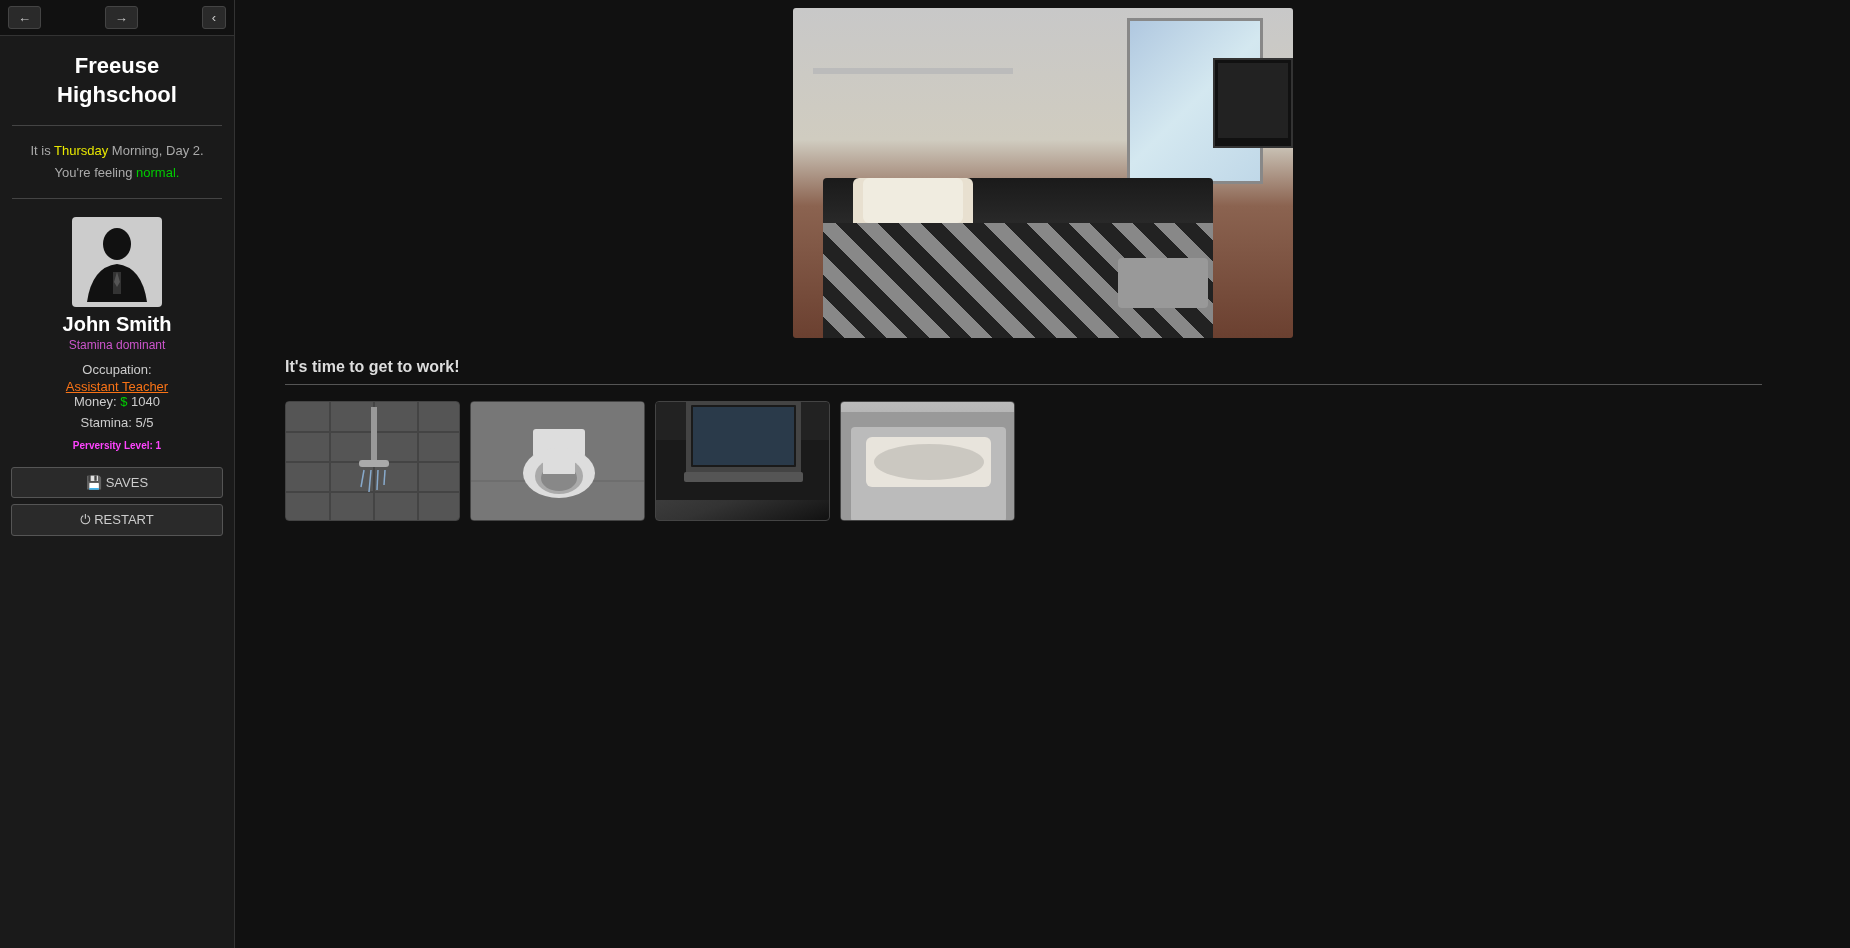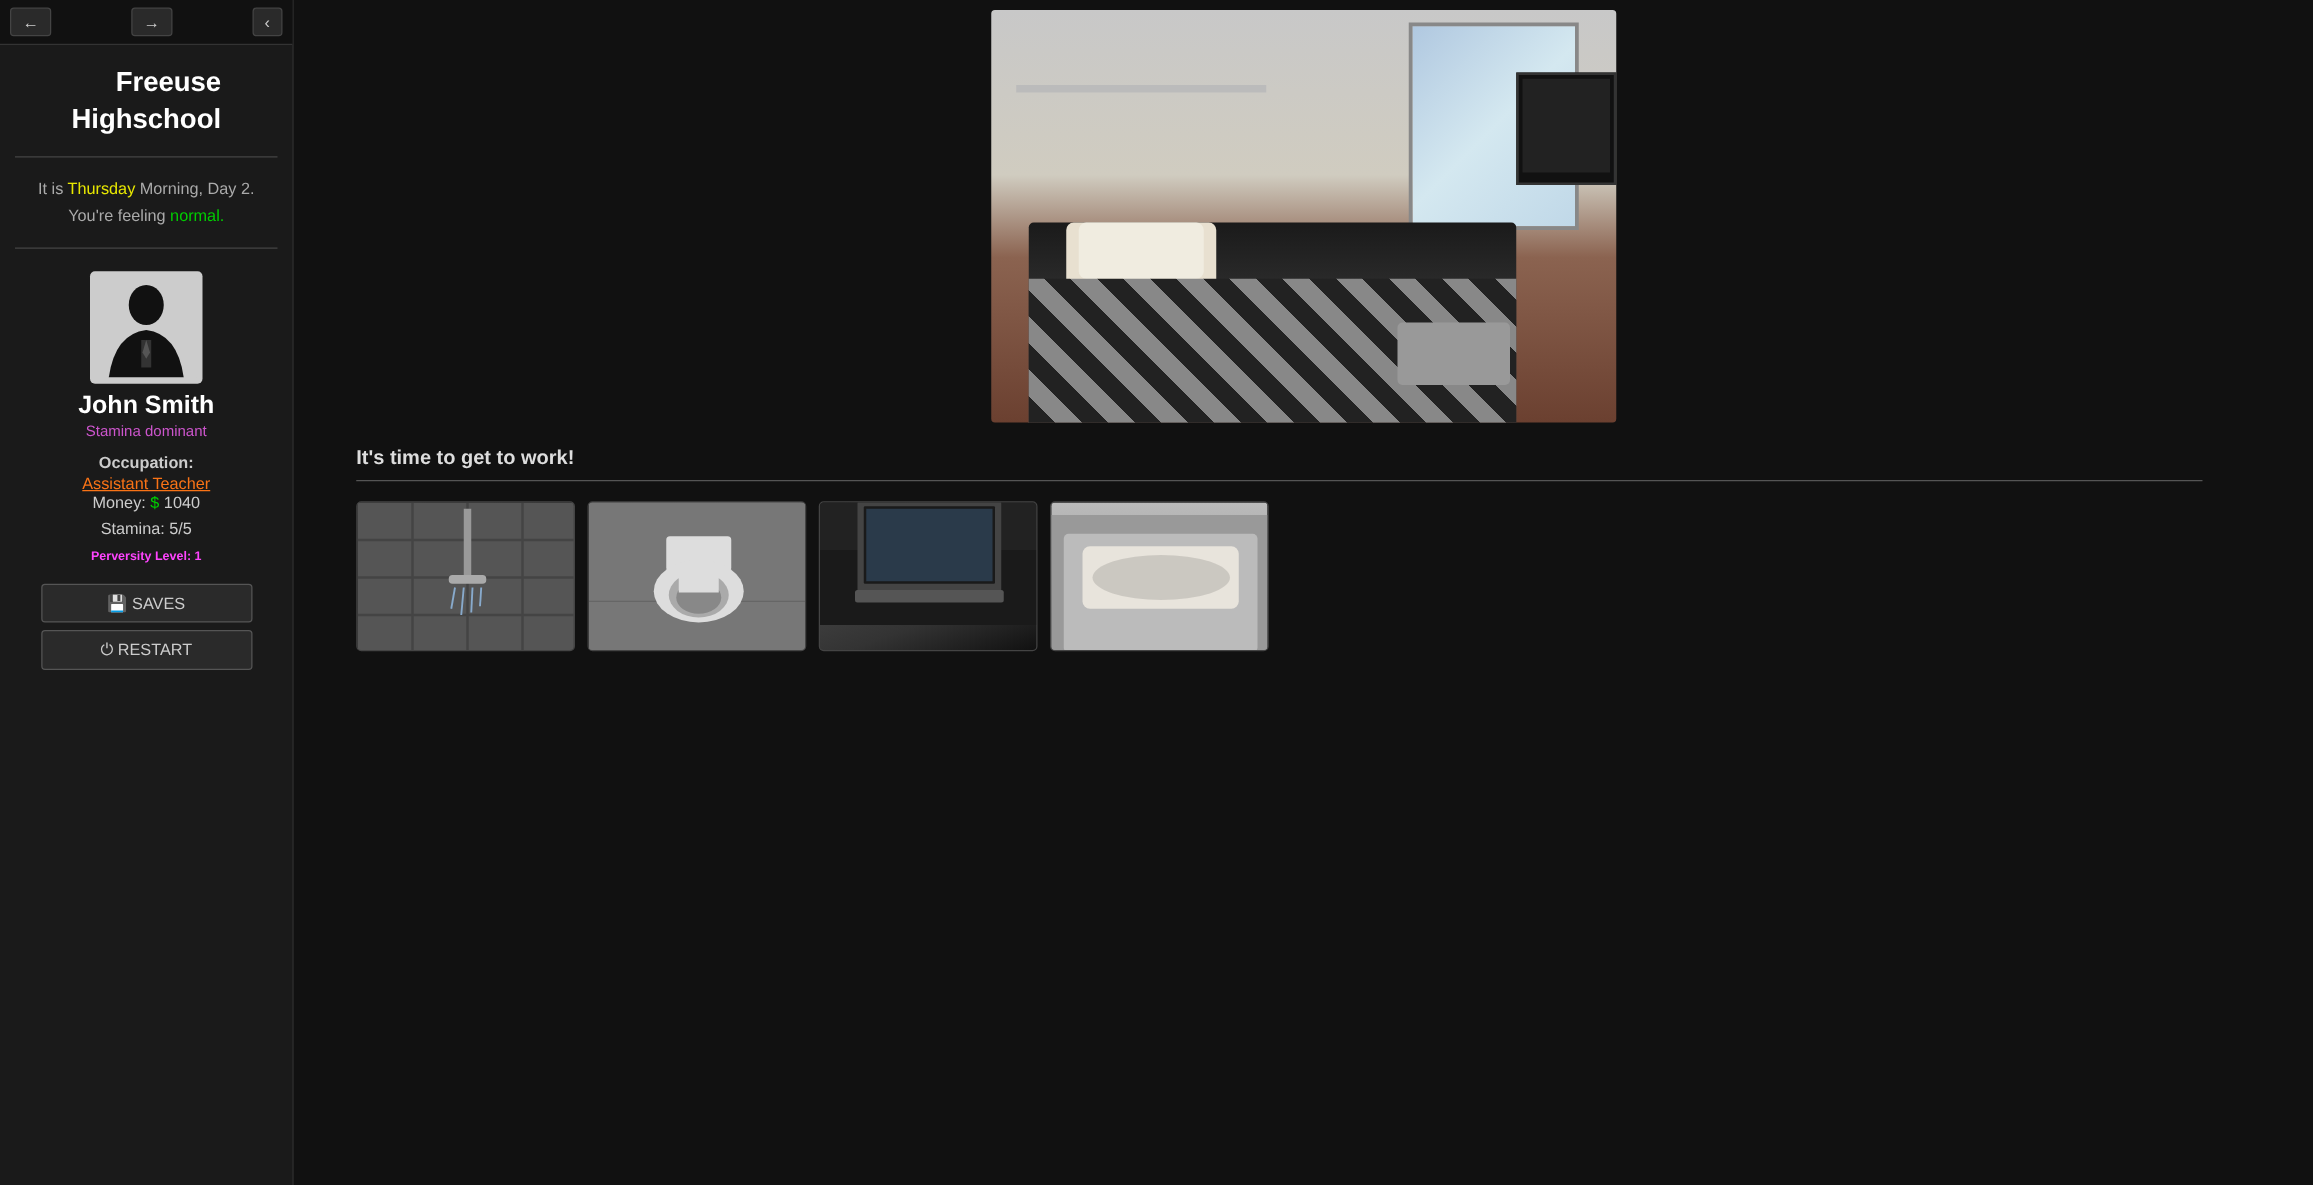--- a/index.html
+++ b/index.html
@@ -40,21 +40,21 @@
       background: #2a2a2a;
       border: 1px solid #444;
       color: #ccc;
       cursor: pointer;
       padding: 3px 9px;
       font-size: 13px;
       border-radius: 3px;
     }
 
     #sidebar-title {
-      text-align: right;
+      text-align: center;
       padding: 16px 10px 6px;
       font-size: 22px;
       font-weight: bold;
       color: #fff;
       line-height: 1.3;
     }
 
     #sidebar-divider {
       width: 90%;
       border: none;
@@ -106,21 +106,21 @@
     }
 
     #char-disposition {
       font-size: 12px;
       color: #cc55cc;
       margin-bottom: 10px;
     }
 
     #occupation-label {
       font-size: 13px;
-      font-weight: bold;
+      font-weight: normal;
       color: #ccc;
       margin-bottom: 2px;
     }
 
     #occupation-value {
       font-size: 13px;
       color: #f97316;
       text-decoration: underline;
     }
 
@@ -140,21 +140,21 @@
     }
 
     #perversity-line {
       font-size: 10px;
       font-weight: bold;
       color: #ff44ff;
       margin-bottom: 16px;
     }
 
     #saves-btn, #restart-btn {
-      width: 169px;
+      width: 212px;
       padding: 7px 0;
       margin-bottom: 6px;
       background: #2a2a2a;
       border: 1px solid #555;
       color: #ccc;
       font-size: 13px;
       cursor: pointer;
       border-radius: 3px;
       text-align: center;
     }

